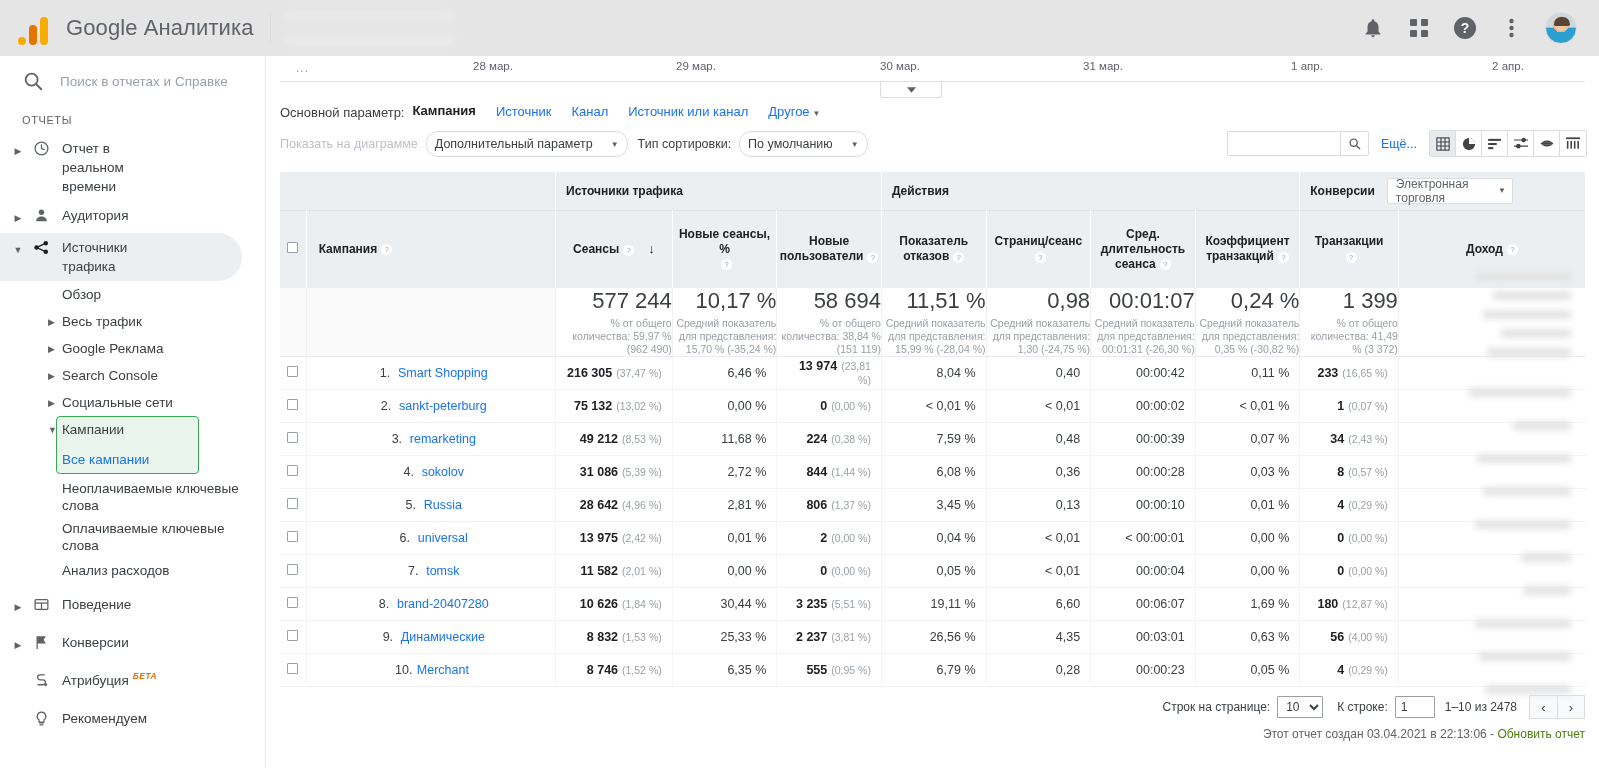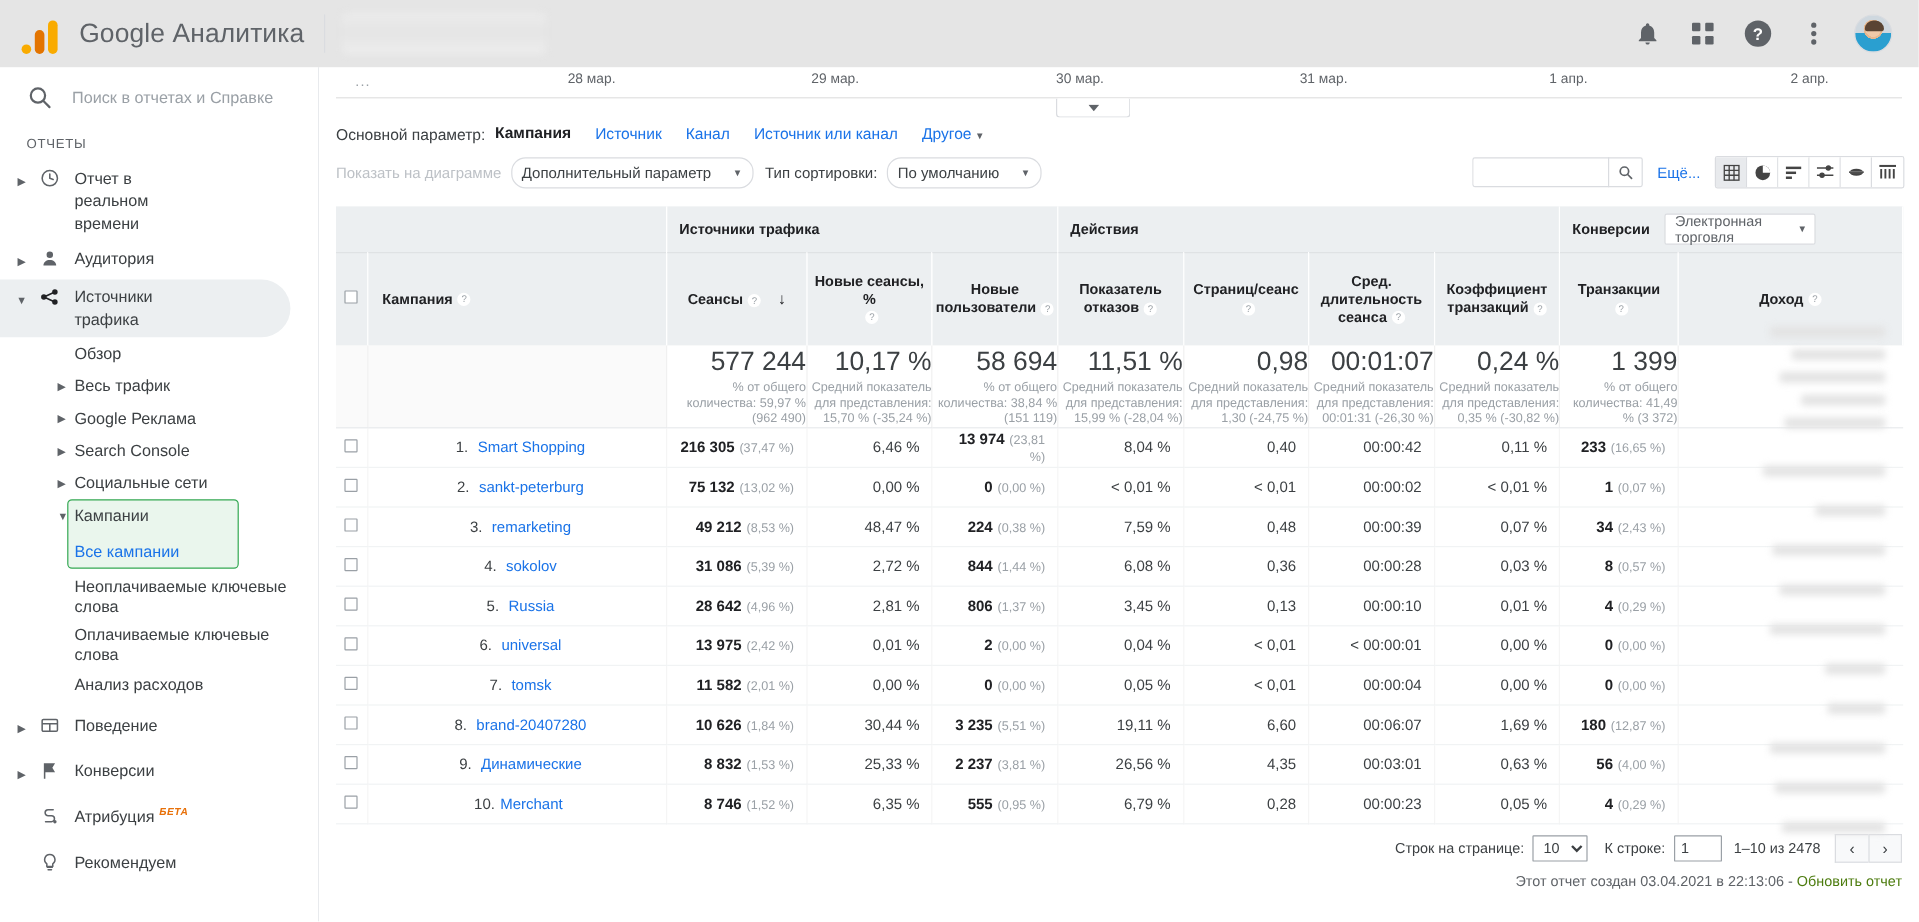--- a/index.html
+++ b/index.html
@@ -707,21 +707,21 @@
         <td><span class="vmain">1</span><span class="vpct">(0,07 %)</span></td>
         <td style="border-right:none"></td>
       </tr>
 
       <tr class="drow">
         <td class="cb"><span class="chk"></span></td>
         <td class="nm">
           <span class="rk">3.</span><span class="cname">remarketing</span>
         </td>
         <td><span class="vmain">49 212</span><span class="vpct">(8,53 %)</span></td>
-        <td>48,47 %</td>
+        <td>11,68 %</td>
         <td><span class="vmain">224</span><span class="vpct">(0,38 %)</span></td>
         <td>7,59 %</td>
         <td>0,48</td>
         <td>00:00:39</td>
         <td>0,07 %</td>
         <td><span class="vmain">34</span><span class="vpct">(2,43 %)</span></td>
         <td style="border-right:none"></td>
       </tr>
 
       <tr class="drow">

